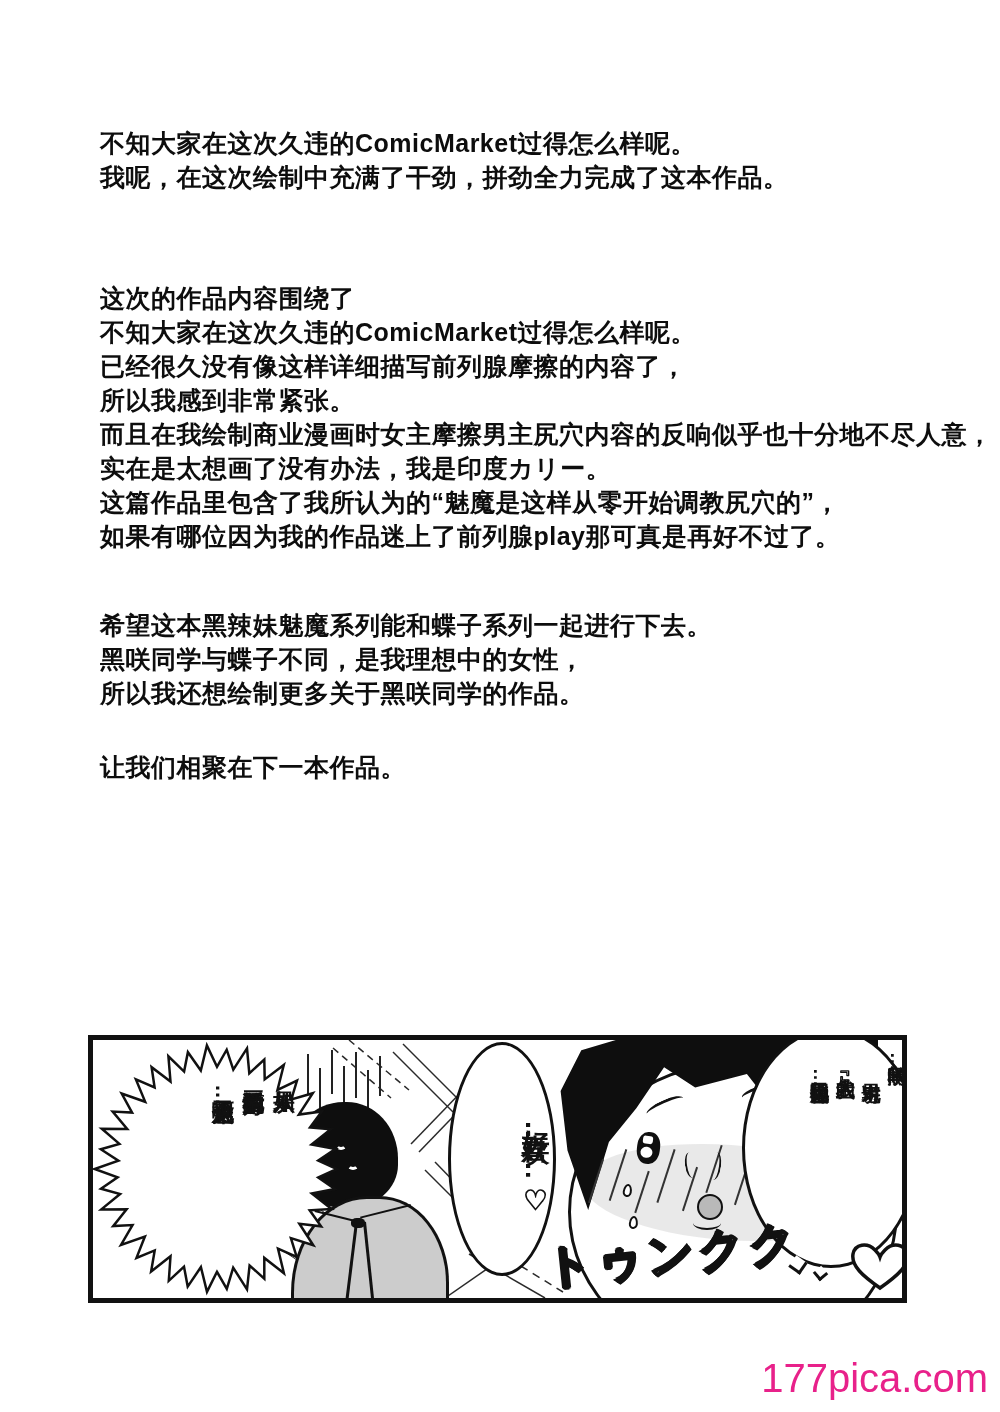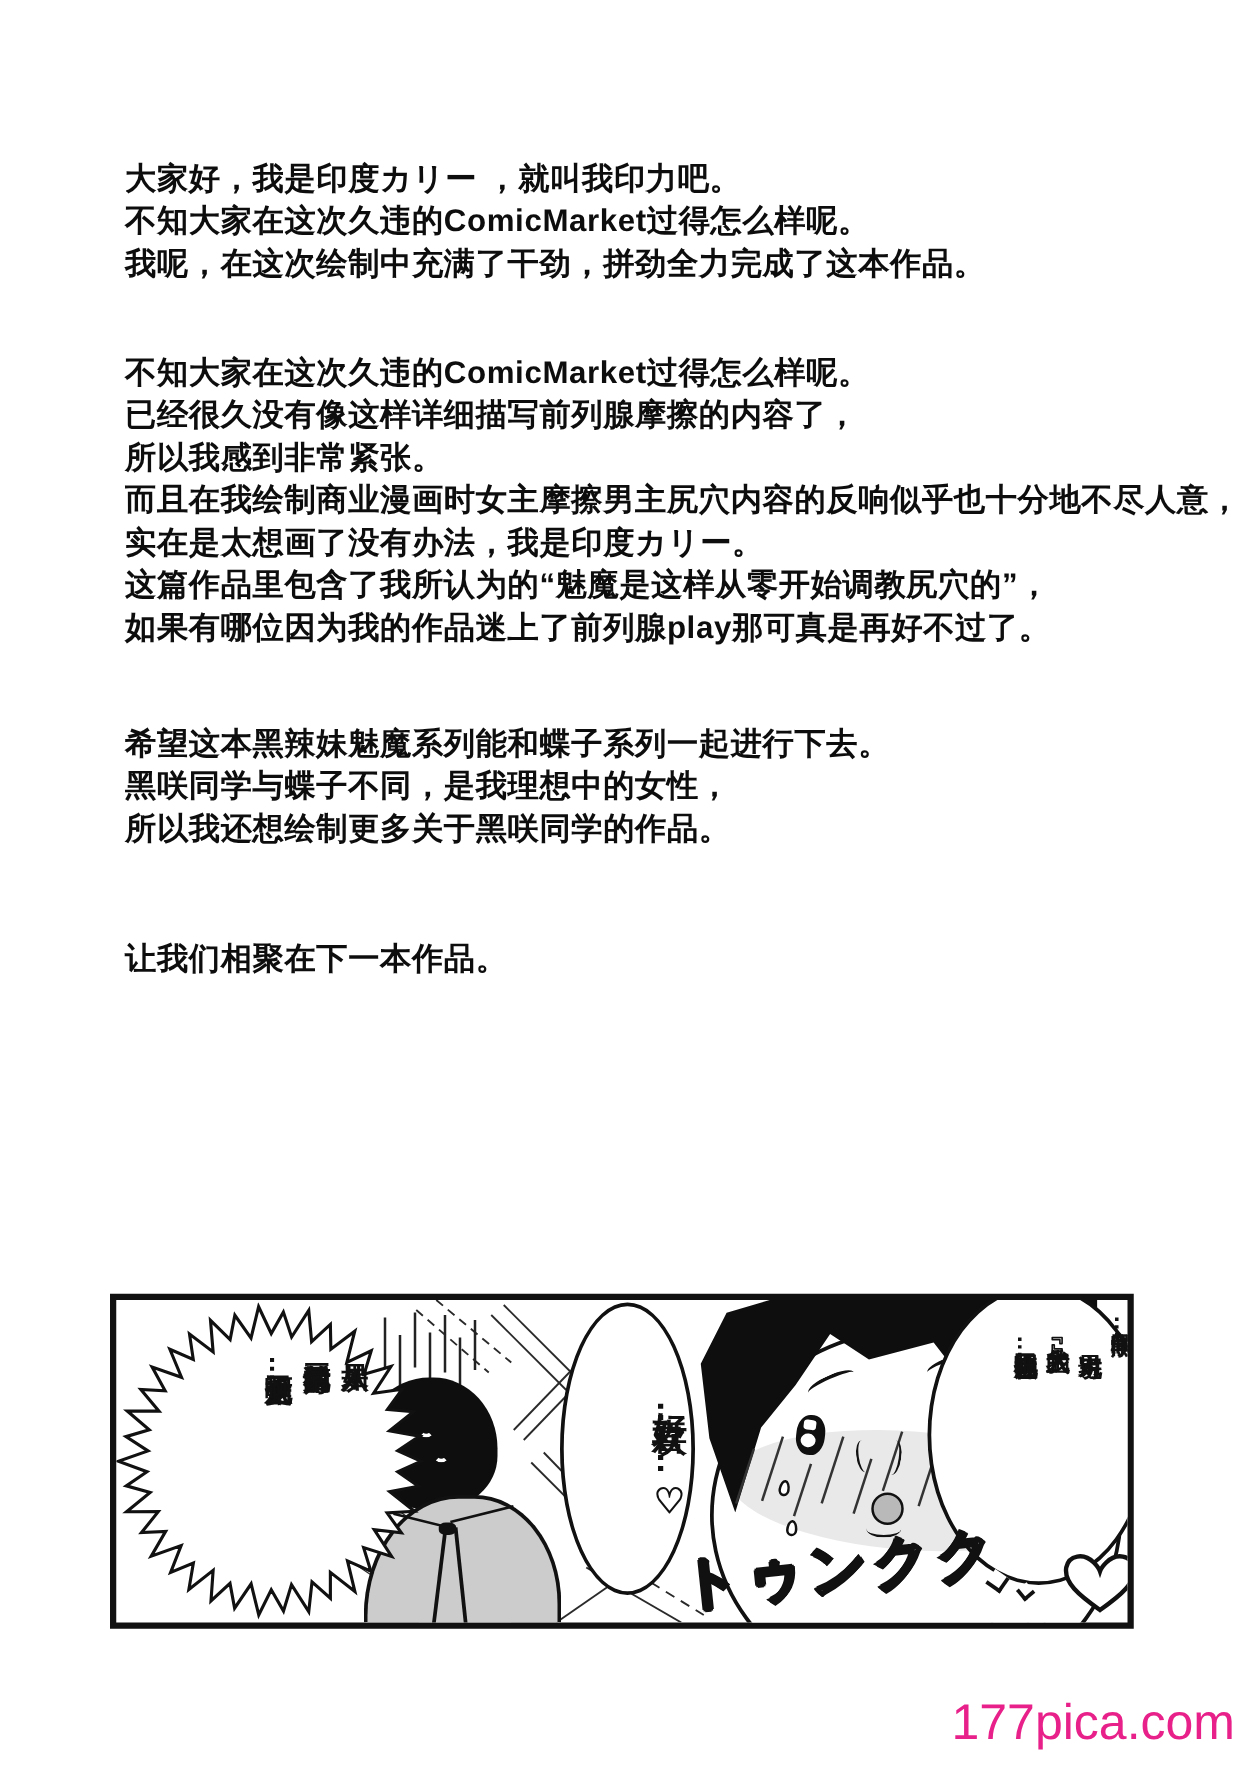--- a/index.html
+++ b/index.html
@@ -47,36 +47,36 @@
   .tail { position:absolute; background:#fff; border-right:3px solid #111; border-bottom:3px solid #111; }
   .watermark { position:absolute; top:1356px; right:12px; font-size:40px; font-weight:500;
                letter-spacing:0px; }
 </style>
 </head>
 <body>
 
 <div class="page">
 
   <div class="para" style="top:126px;">
-    <div>大家好，我是印度カリー ，就叫我印力吧。</div>
     <div>不知大家在这次久违的ComicMarket过得怎么样呢。</div>
     <div>我呢，在这次绘制中充满了干劲，拼劲全力完成了这本作品。</div>
   </div>
 
   <div class="para" style="top:281px;">
+    <div>这次的作品内容围绕了</div>
     <div>不知大家在这次久违的ComicMarket过得怎么样呢。</div>
     <div>已经很久没有像这样详细描写前列腺摩擦的内容了，</div>
     <div>所以我感到非常紧张。</div>
     <div>而且在我绘制商业漫画时女主摩擦男主尻穴内容的反响似乎也十分地不尽人意，</div>
     <div>实在是太想画了没有办法，我是印度カリー。</div>
     <div>这篇作品里包含了我所认为的“魅魔是这样从零开始调教尻穴的”，</div>
     <div>如果有哪位因为我的作品迷上了前列腺play那可真是再好不过了。</div>
   </div>
 
-  <div class="para" style="top:578px;">
+  <div class="para" style="top:608px;">
     <div>希望这本黑辣妹魅魔系列能和蝶子系列一起进行下去。</div>
     <div>黑咲同学与蝶子不同，是我理想中的女性，</div>
     <div>所以我还想绘制更多关于黑咲同学的作品。</div>
   </div>
 
   <div class="para" style="top:750px;">
     <div>让我们相聚在下一本作品。</div>
   </div>
 
   <div class="panel">

